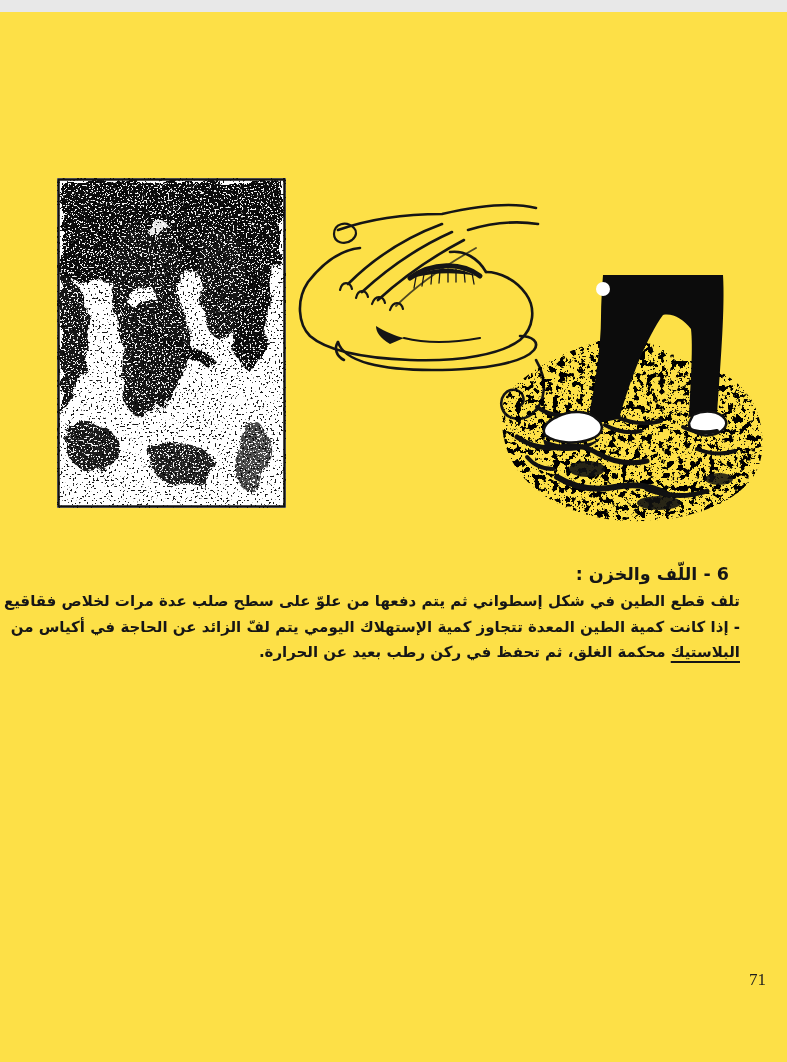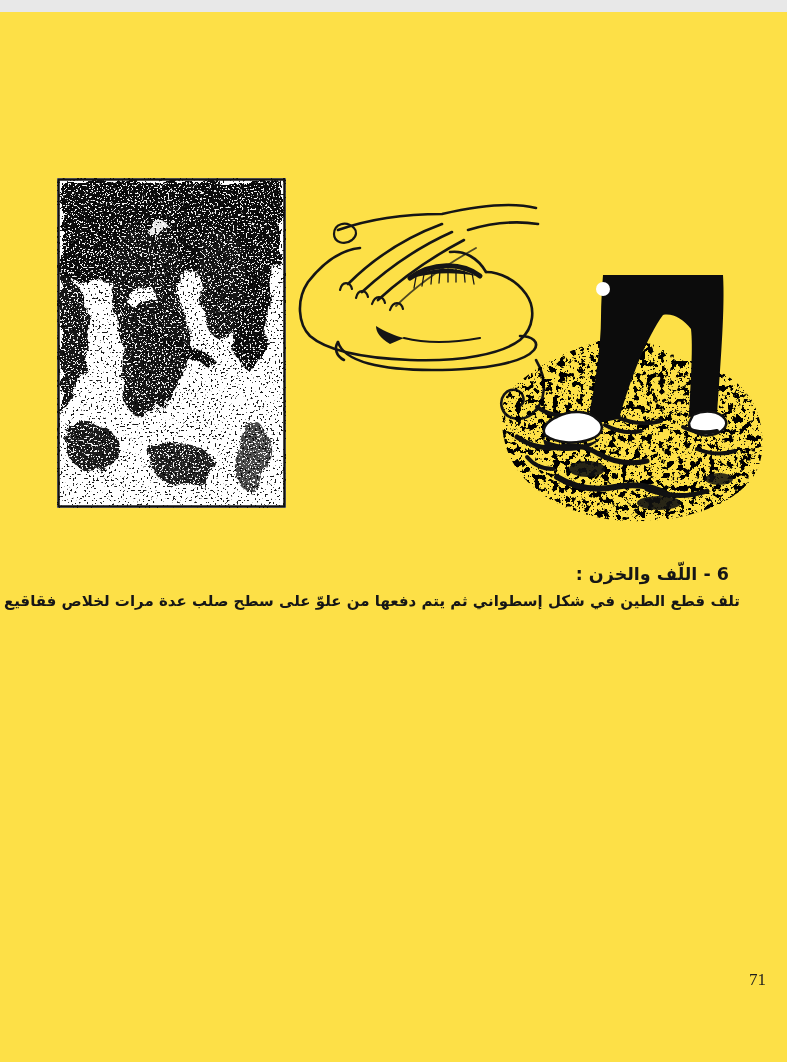--- a/index.html
+++ b/index.html
@@ -146,17 +146,19 @@
       <g fill="none" stroke="#111111" stroke-linecap="round" stroke-width="4">
         <path d="M108,158 q18,10 36,6"></path>
         <path d="M186,160 q16,8 34,4"></path>
       </g>
     </svg>
   </figure>
 
   <div class="textblock">
     <div class="heading">6 - اللّف والخزن :</div>
     <div class="bodyline">تلف قطع الطين في شكل إسطواني ثم يتم دفعها من علوّ على سطح صلب عدة مرات لخلاص فقاقيع الهواء.</div>
+    <div class="bodyline">- إذا كانت كمية الطين المعدة تتجاوز كمية الإستهلاك اليومي يتم لفّ الزائد عن الحاجة في أكياس من</div>
+    <div class="bodyline"><span class="u-word">البلاستيك</span><span> محكمة الغلق، ثم تحفظ في ركن رطب بعيد عن الحرارة.</span></div>
   </div>
 
   <div class="pagenum">71</div>
 
 </div>
 
 </body></html>

